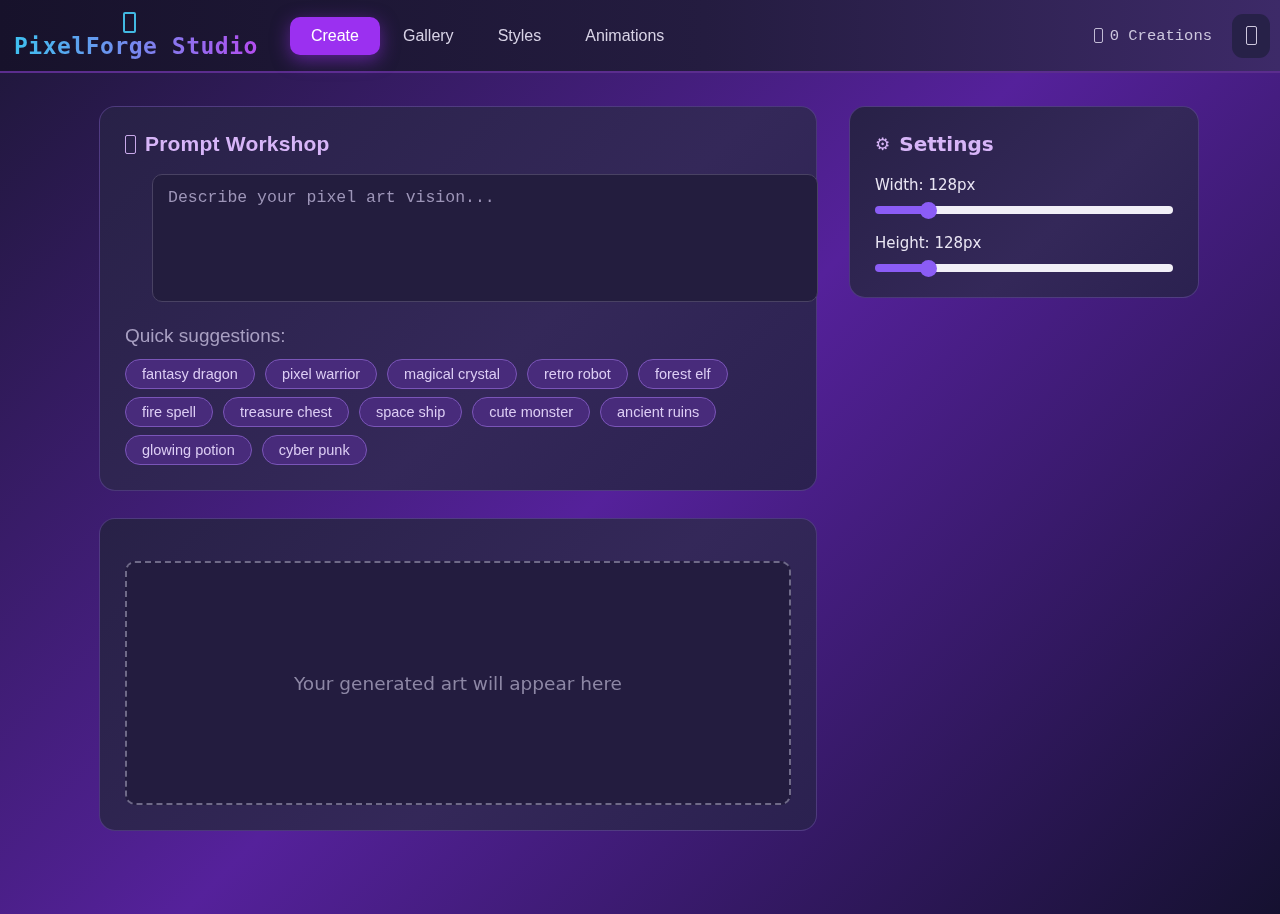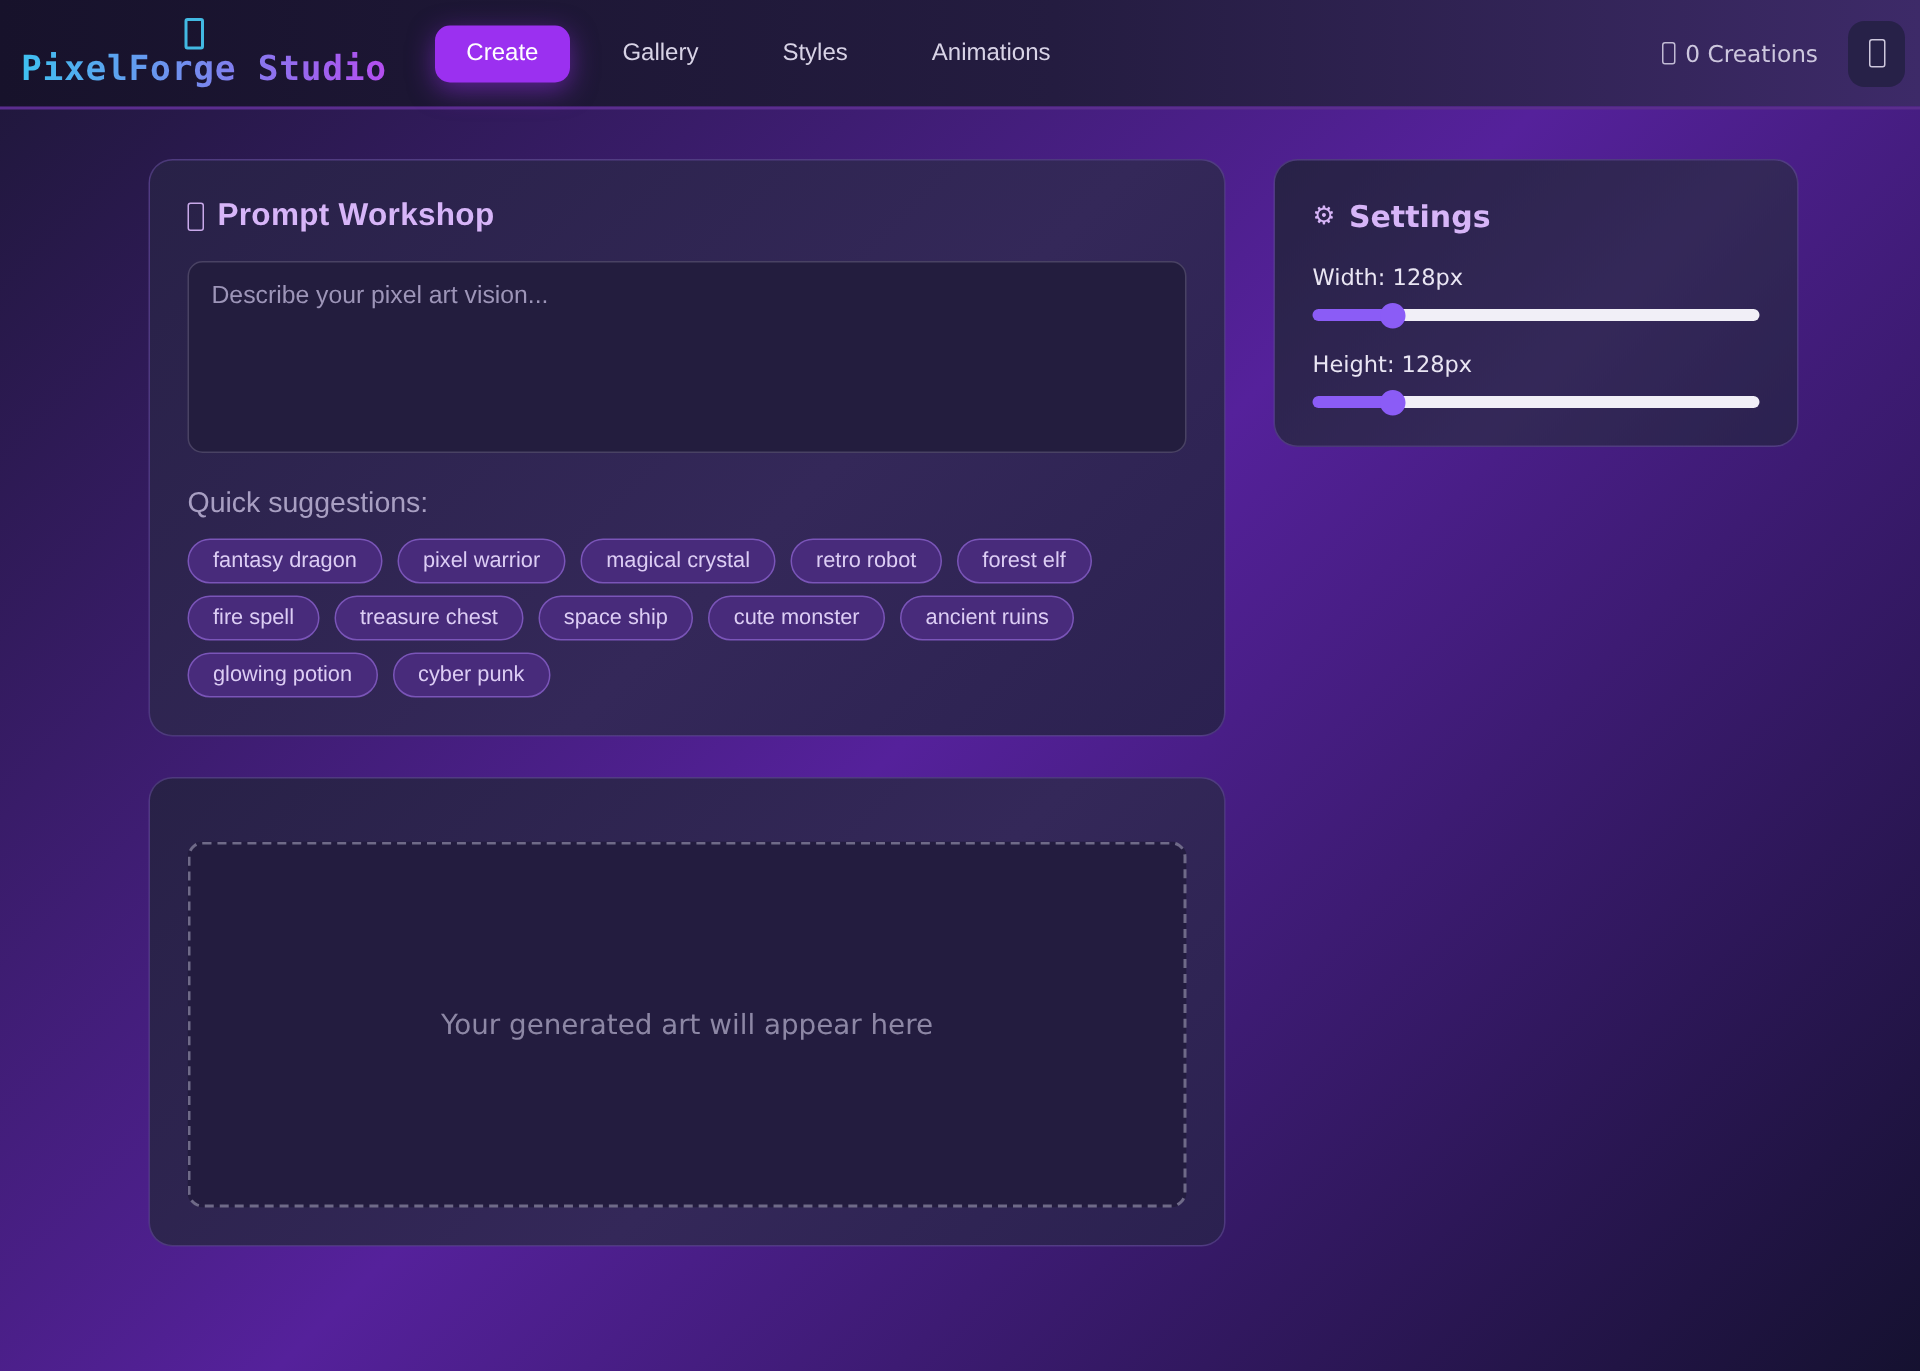--- a/index.html
+++ b/index.html
@@ -25,32 +25,32 @@
     background:linear-gradient(90deg, #17122b 0%, #241c40 55%, #3d2a68 100%);
     border-bottom:2px solid #5b2d8e;
   }
   .logo { display:flex; align-items:center; white-space:nowrap;flex-direction:column; }
   .logo .tofu { color:#45c8f2; width:13px; height:21px; border-width:2px; margin-right:13px; }
   .logo-text {
     font-family:"DejaVu Sans Mono", monospace; font-weight:bold; font-size:23px; letter-spacing:.5px;
     background:linear-gradient(90deg, #3fc0f0 0%, #7d82ee 55%, #b44df0 100%);
     -webkit-background-clip:text; background-clip:text; color:transparent;
   }
-  .nav-items { display:flex; align-items:center; margin-left:32px; gap:14px;
+  .nav-items { display:flex; align-items:center; margin-left:32px; gap:2px;
     font-family:"Liberation Sans", sans-serif; }
   .nav-item {
     font-size:16px; color:#d8d3e6; padding:10px 21px; border:none; background:transparent;
     cursor:pointer; font-family:inherit; border-radius:10px;
   }
   .nav-item.active {
     background:#9b30f0; color:#ffffff;
     box-shadow:0 5px 18px rgba(155,48,240,.5);
   }
   .nav-spacer { flex:1; }
-  .creations { display:flex; align-items:center; font-size:15.5px; color:#cdc7de; margin-right:20px; }
+  .creations { display:flex; align-items:center; font-size:15.5px; color:#cdc7de; margin-right:20px;font-family:Liberation Mono, monospace; }
   .creations .tofu { color:#cdc7de; }
   .theme-toggle {
     width:38px; height:44px; border-radius:11px; background:#272148; border:none; cursor:pointer;
     display:flex; align-items:center; justify-content:center; color:#dcd7ea;
   }
   .theme-toggle .tofu { margin-right:0; }
 
   
   .content { display:flex; gap:32px; padding:33px 80px 0 80px; align-items:flex-start; }
   .col-left { flex:0 0 737px;padding-left:19px; }
@@ -67,22 +67,23 @@
     font-family:"Liberation Sans", sans-serif;
     font-size:21px; font-weight:bold; color:#d7b5f8; letter-spacing:.2px;
     display:flex; align-items:center;
   }
 
   
   .prompt-card .card-title { margin-bottom:18px; }
   .prompt-textarea {
     width:100%; height:128px; resize:none;
     background:#231d3e; border:1px solid #494263; border-radius:10px;
-    padding:13px 15px; font-family:Liberation Sans, sans-serif; font-size:16.5px; color:#e8e4f5;
+    padding:13px 15px; font-family:Liberation Mono, monospace; font-size:16.5px; color:#e8e4f5;
     outline:none;
+    margin-left:27px;
   }
   .prompt-textarea::placeholder { color:#9d95b8; }
   .suggestions-label {
     margin-top:19px; font-family:"Liberation Sans", sans-serif;
     font-size:19px; color:#a89fc2;
   }
   .pills { margin-top:12px; display:flex; flex-wrap:wrap; gap:8px 10px; }
   .pill {
     font-family:"Liberation Sans", sans-serif; font-size:14.5px; color:#dccdf4;
     background:#482b7b; border:1px solid #7a55b8; border-radius:16px;

